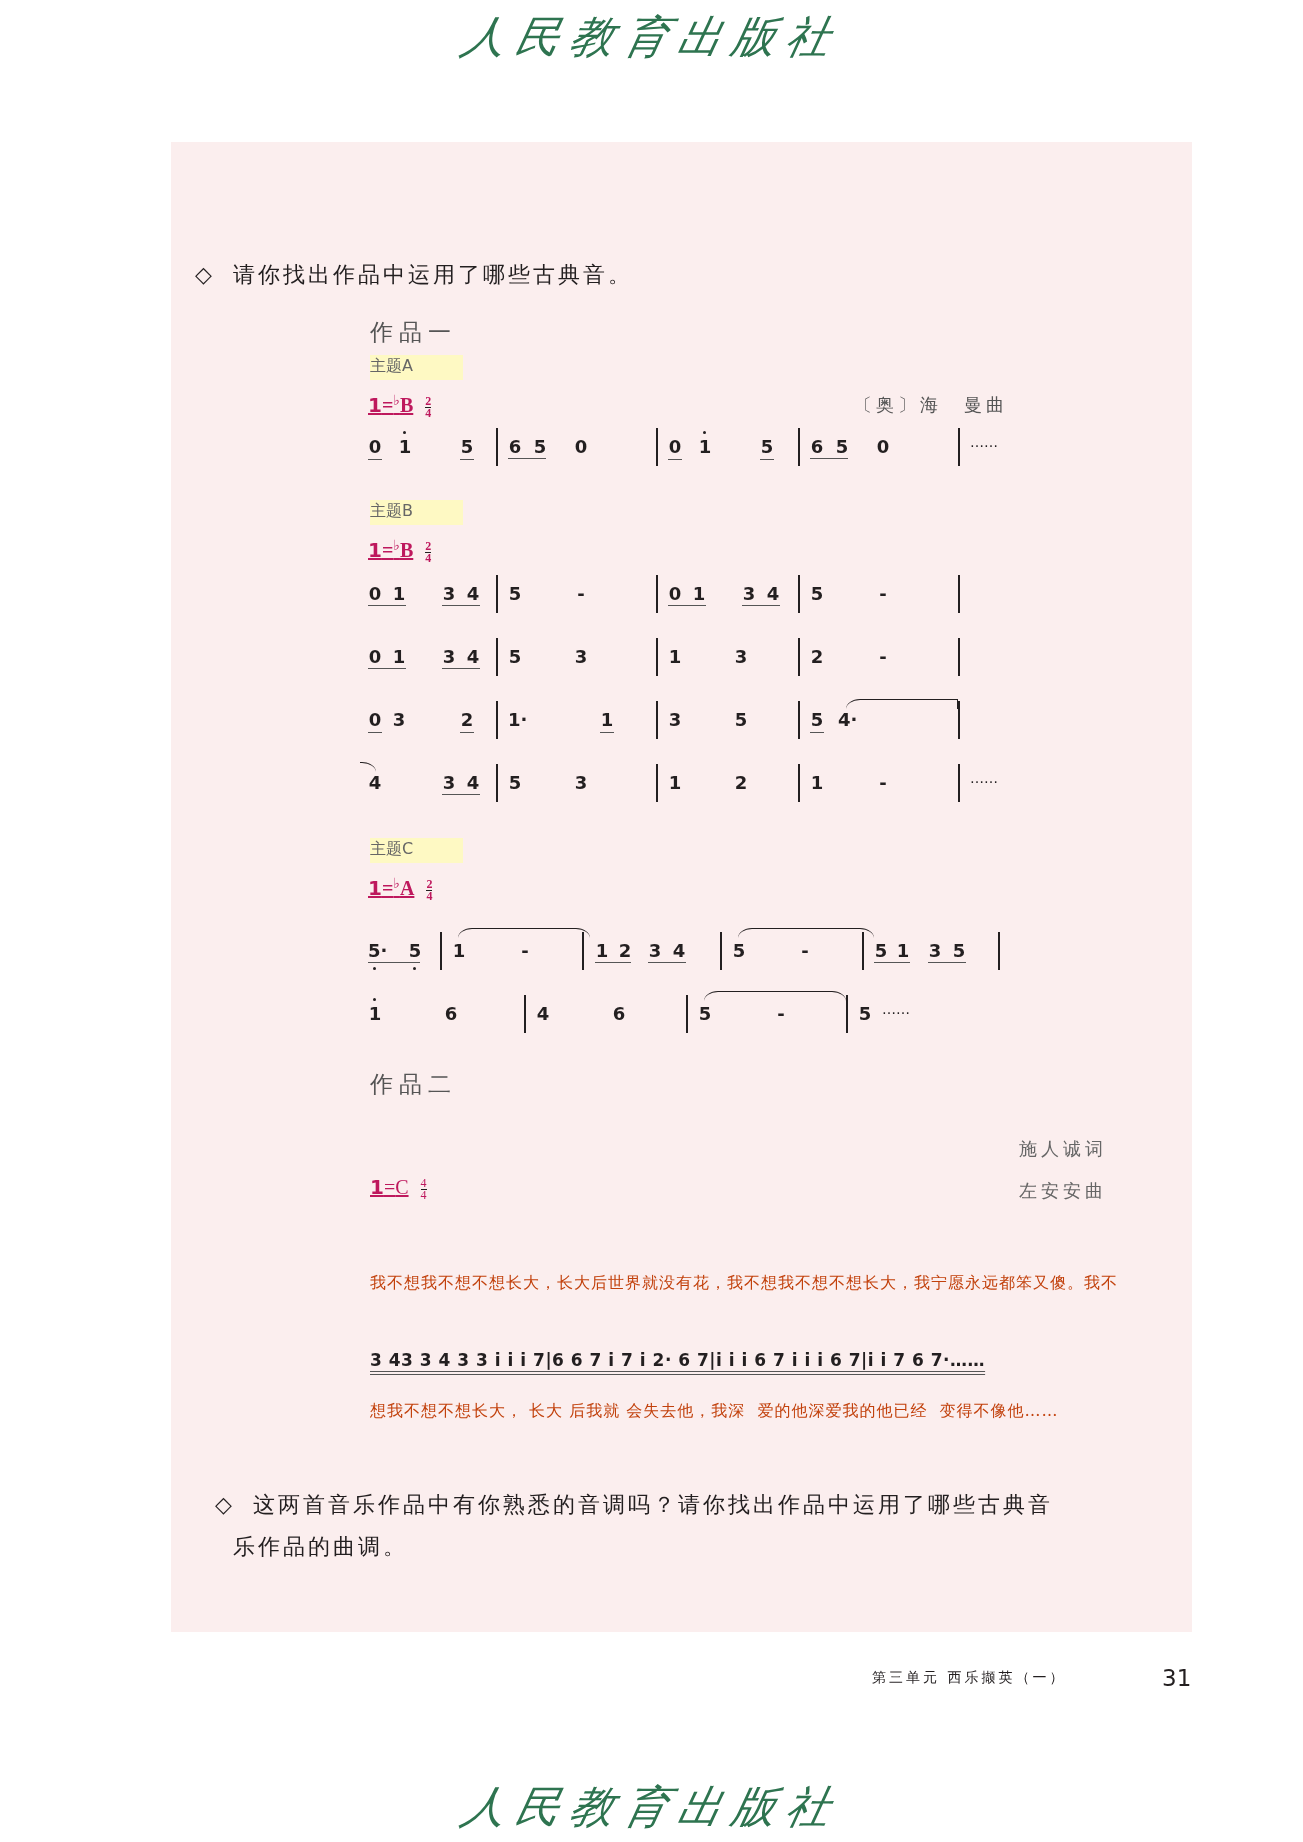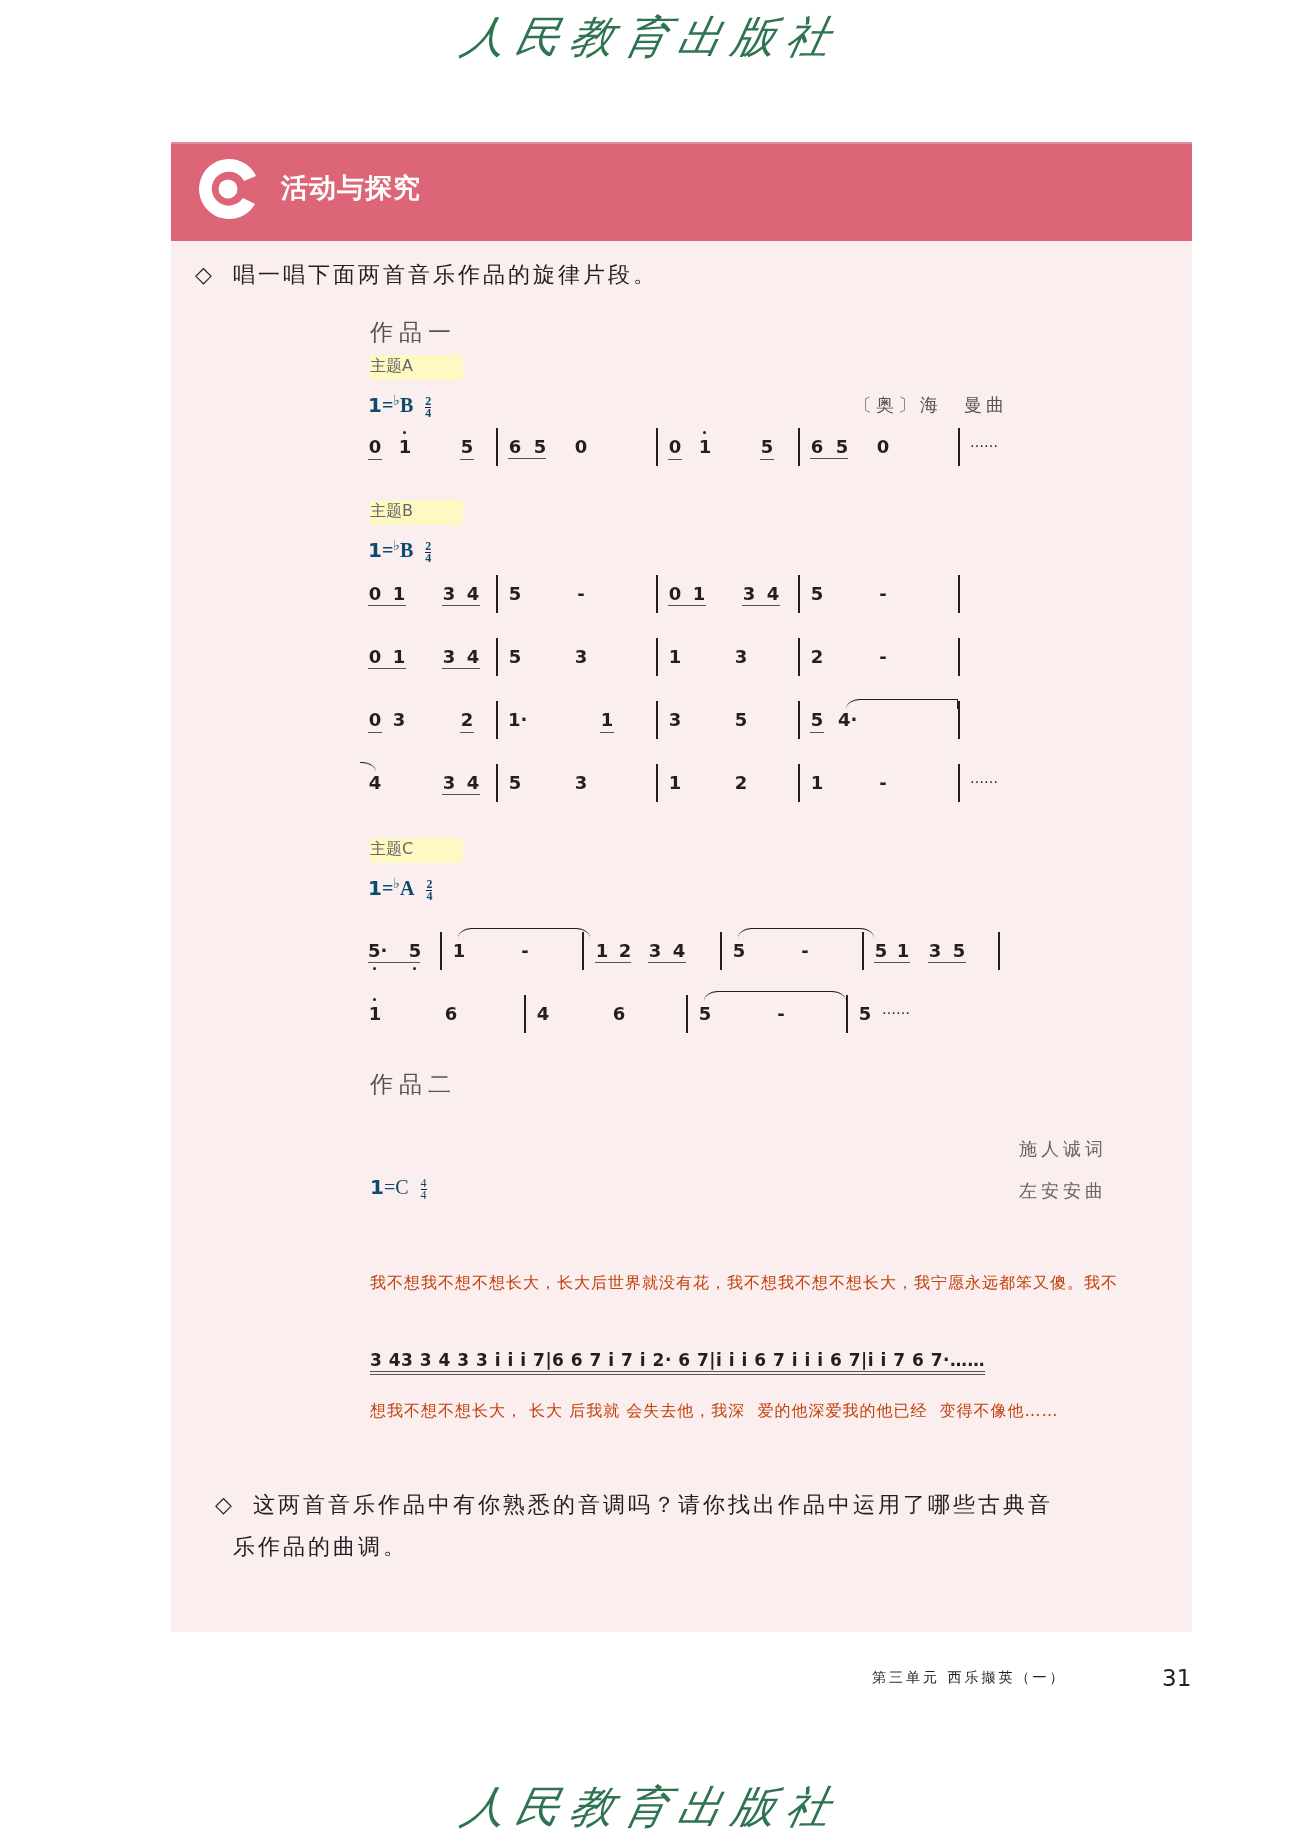--- a/index.html
+++ b/index.html
@@ -42,21 +42,21 @@
   .work-title {
     position: absolute; font-size: 23px; color: #555; letter-spacing: 6px;
   }
   .theme-label {
     position: absolute; font-size: 16px; color: #666;
     font-family: "DejaVu Sans", sans-serif;
     background: #fef9c3; padding: 1px 50px 3px 0;
   }
   .key {
     position: absolute; font-family: "Liberation Serif", serif; font-size: 20px;
-    font-weight: bold; color: #0c4a6e; white-space: nowrap;
+    font-weight: bold; color: #be185d; white-space: nowrap; text-decoration: underline;
   }
   .key .one { font-family: "DejaVu Sans", sans-serif; }
   .key .flat { font-size: 14px; vertical-align: 7px; font-weight: normal; }
   .key .frac {
     display: inline-block; vertical-align: middle; text-align: center;
     font-size: 12px; line-height: 11px; margin-left: 12px;
   }
   .key .frac span { display: block; }
   .key .frac .top { border-bottom: 1px solid #231f20; }
   .composer {
@@ -116,30 +116,23 @@
     position: absolute; left: 1162px; top: 1665px; font-size: 23px;
     font-family: "DejaVu Sans", sans-serif; color: #231f20;
   }
 </style>
 </head>
 <body>
 
 <div class="watermark wm-top">人民教育出版社</div>
 
 <div class="panel">
-  <div class="panel-header">
-    <svg class="header-icon" viewBox="0 0 66 66">
-      <path d="M33 3 A30 30 0 1 0 60 48 L48 42 A17 17 0 1 1 49 25 L61 20 A30 30 0 0 0 33 3 Z" fill="#ffffff"></path>
-      <circle cx="33" cy="33" r="9.5" fill="#ffffff"></circle>
-    </svg>
-    <div class="header-title">活动与探究</div>
-  </div>
 
   <div class="prompt" style="left:24px; top:118px;">
-    <span class="diamond">◇</span><span>唱一唱下面两首音乐作品的旋律片段。</span>
+    <span class="diamond">◇</span><span>请你找出作品中运用了哪些古典音。</span>
   </div>
 
   <div class="work-title" style="left:199px; top:175px;">作品一</div>
 
   <div class="theme-label" style="left:199px; top:213px;">主题A</div>
   <div class="key" style="left:197px; top:250px;">
     <span class="one">1</span><span>=</span><span class="flat">♭</span><span>B</span><span class="frac"><span class="top">2</span><span>4</span></span>
   </div>
   <div class="composer" style="left:683px; top:251px;">〔奥〕海　曼曲</div>
 

